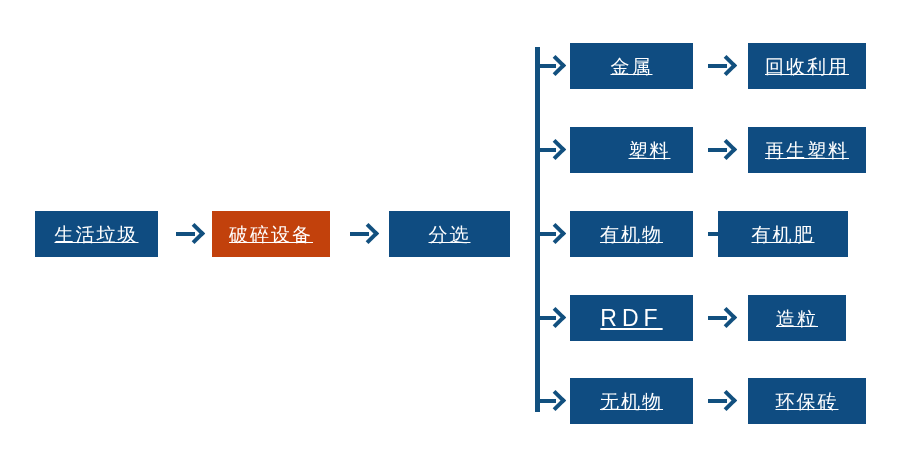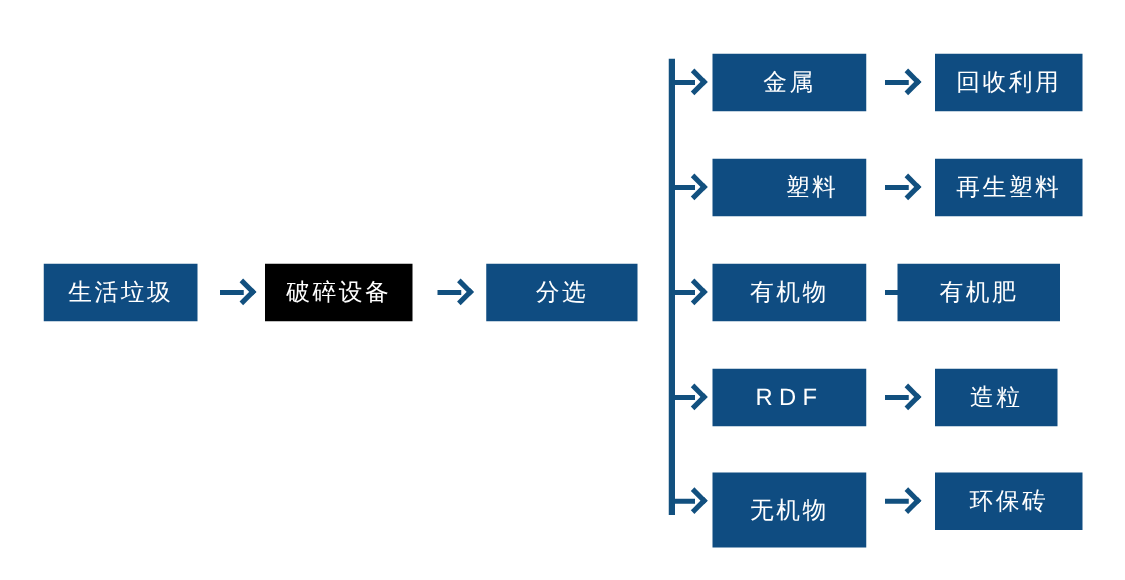--- a/index.html
+++ b/index.html
@@ -22,24 +22,25 @@
     display: flex;
     align-items: center;
     justify-content: center;
     color: #ffffff;
     font-size: 19px;
     letter-spacing: 2px;
     line-height: 1;
     white-space: nowrap;
     box-sizing: border-box;
     user-select: none;
+    text-decoration: underline;
   }
   .node.blue { background: #0f4c81; }
-  .node.red  { background: #000000; }
-  .node.latin { letter-spacing: 5px; font-size: 19px; }
+  .node.red  { background: #c2410c; }
+  .node.latin { letter-spacing: 5px; font-size: 23px; }
 
   
   .arrow {
     position: absolute;
     width: 26px;
     height: 20px;
   }
   .arrow .shaft {
     position: absolute;
     left: 0;
@@ -131,20 +132,20 @@
   <div class="arrow" style="left:708px; top:308px;">
     <span class="shaft"></span>
     <span class="head"></span>
   </div>
   <div class="node blue" style="left:748px; top:295px; width:98px; height:46px;">造粒</div>
 
   <div class="arrow" style="left:537px; top:391px;">
     <span class="shaft"></span>
     <span class="head"></span>
   </div>
-  <div class="node blue" style="left:570px; top:378px; width:123px; height:60px;">无机物</div>
+  <div class="node blue" style="left:570px; top:378px; width:123px; height:46px;">无机物</div>
   <div class="arrow" style="left:708px; top:391px;">
     <span class="shaft"></span>
     <span class="head"></span>
   </div>
   <div class="node blue" style="left:748px; top:378px; width:118px; height:46px;">环保砖</div>
 
 </div>
 
 </body></html>

